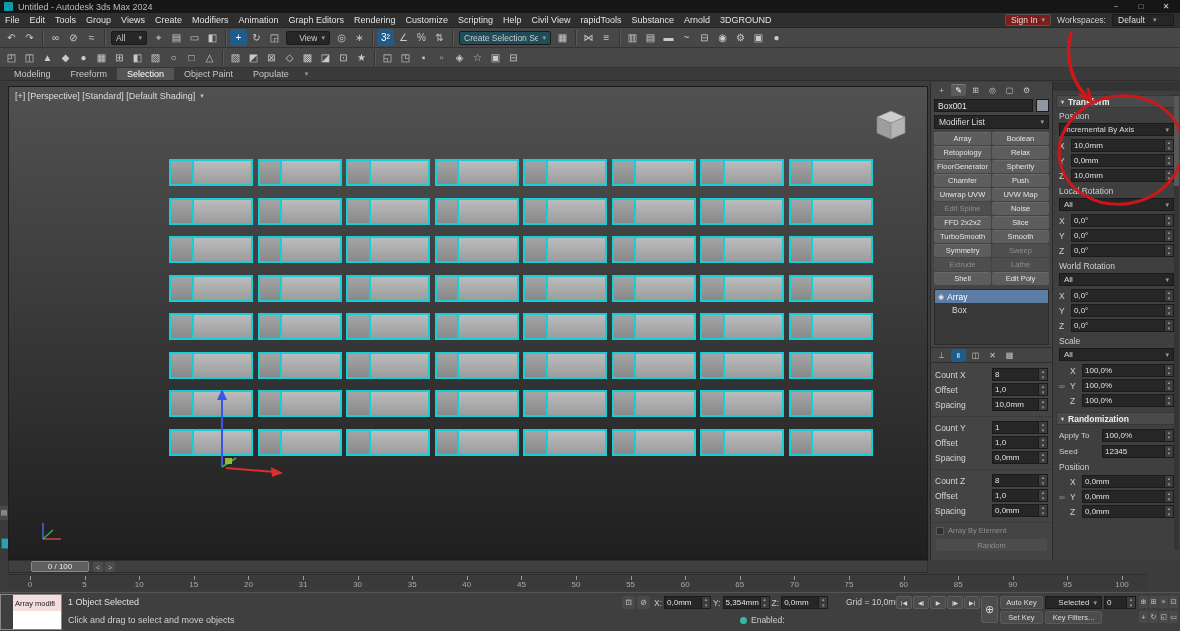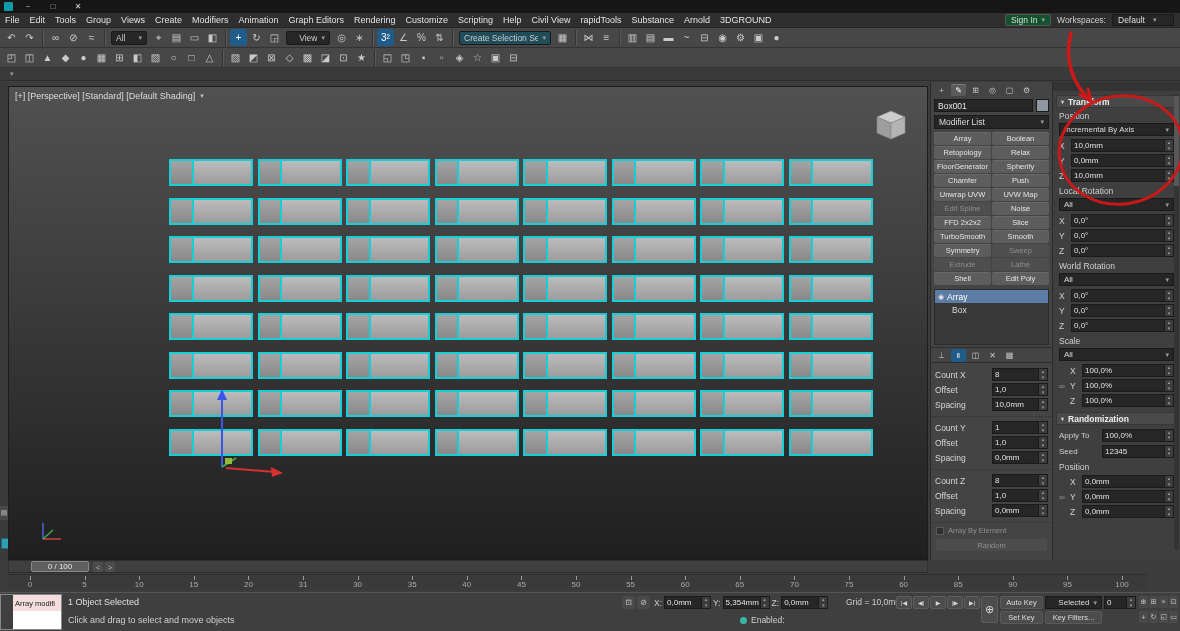--- a/index.html
+++ b/index.html
@@ -11,21 +11,21 @@
   .app-logo { width:9px; height:9px; background:#0b9aa8; border-radius:1px; }
   .title-text { font-size:9px; color:#bdbdbd; flex:1; }
   .win-ctrl { width:20px; height:12px; display:flex; align-items:center; justify-content:center; font-size:8px; color:#bbb; }
   .win-ctrl.close { color:#ddd; }
 
   
   .menubar { position:absolute; left:0; top:13px; width:1180px; height:15px; background:#2f2f2f; display:flex; align-items:center; border-bottom:1px solid #262626; }
   #menu-items { display:flex; height:100%; }
   .menu-item { padding:0 5px; font-size:9px; color:#e2e2e2; display:flex; align-items:center; white-space:nowrap; }
   .menubar-right { margin-left:auto; display:flex; align-items:center; gap:6px; padding-right:6px; }
-  .signin { display:flex; align-items:center; gap:4px; background:#14532d; border:1px solid #555; height:12px; padding:0 5px; font-size:8.5px; color:#ddd; border-radius:2px; }
+  .signin { display:flex; align-items:center; gap:4px; background:#7f1d1d; border:1px solid #555; height:12px; padding:0 5px; font-size:8.5px; color:#ddd; border-radius:2px; }
   .ws-label { font-size:8.5px; color:#cfcfcf; }
   .ws-dd { display:flex; align-items:center; gap:8px; background:#262626; border:1px solid #1a1a1a; height:12px; padding:0 5px; font-size:8.5px; color:#ddd; min-width:62px; }
 
   
   .toolbar { position:absolute; left:0; width:1180px; height:20px; background:#474747; display:flex; align-items:center; padding:0 3px; gap:1px; border-bottom:1px solid #333; }
   #tb1 { top:28px; } #tb2 { top:48px; }
   .tb-icon { width:17px; height:17px; display:flex; align-items:center; justify-content:center; color:#c9c9c9; font-size:10px; border-radius:2px; }
   .tb-icon.active { background:#1f5c8a; color:#fff; }
   .tb-sep { width:1px; height:16px; background:#333; box-shadow:1px 0 0 #5a5a5a; margin:0 3px; }
   .tb-dd { height:14px; background:#262626; border:1px solid #1a1a1a; color:#ccc; font-size:8.5px; display:flex; align-items:center; padding:0 4px; gap:4px; border-radius:2px; margin:0 2px; }
@@ -152,20 +152,21 @@
 
   .annotation { position:absolute; left:0; top:0; pointer-events:none; z-index:60; }
 </style>
 </head>
 <body>
 
 <div id="app" data-name="3ds-max-window">
 
   <div class="titlebar" data-name="title-bar">
     <div class="app-logo" data-name="app-logo-icon"></div>
+    <div class="title-text" data-name="window-title">Untitled - Autodesk 3ds Max 2024</div>
     <div class="win-ctrl" data-name="minimize-button">−</div>
     <div class="win-ctrl" data-name="maximize-button">□</div>
     <div class="win-ctrl close" data-name="close-button">✕</div>
   </div>
 
   <div class="menubar" data-name="menu-bar">
     <div id="menu-items" data-name="menu-items">
         <div class="menu-item" data-name="menu-file">File</div>
         <div class="menu-item" data-name="menu-edit">Edit</div>
         <div class="menu-item" data-name="menu-tools">Tools</div>
@@ -276,20 +277,27 @@
       <div class="tb-icon" data-name="custom-tool-icon">◳</div>
       <div class="tb-icon" data-name="custom-tool-icon">▪</div>
       <div class="tb-icon" data-name="custom-tool-icon">▫</div>
       <div class="tb-icon" data-name="custom-tool-icon">◈</div>
       <div class="tb-icon" data-name="custom-tool-icon">☆</div>
       <div class="tb-icon" data-name="custom-tool-icon">▣</div>
       <div class="tb-icon" data-name="custom-tool-icon">⊟</div>
     </div>
 
   <div class="ribbon" data-name="ribbon-tabs">
+    <div id="ribbon-tabs-host" style="display:flex;" data-name="ribbon-tab-list">
+        <div class="ribbon-tab" data-name="tab-modeling">Modeling</div>
+        <div class="ribbon-tab" data-name="tab-freeform">Freeform</div>
+        <div class="ribbon-tab active" data-name="tab-selection">Selection</div>
+        <div class="ribbon-tab" data-name="tab-object-paint">Object Paint</div>
+        <div class="ribbon-tab" data-name="tab-populate">Populate</div>
+      </div>
     <div class="ribbon-caret" data-name="ribbon-collapse-icon">▾</div>
   </div>
 
   <div class="vstrip" data-name="viewport-left-strip">
     <div class="vstrip-icon" data-name="viewport-layout-tab-icon">▤</div>
     <div class="vstrip-tab" data-name="viewport-layout-active-tab"></div>
   </div>
 
   <div class="viewport" data-name="perspective-viewport">
     <div class="vp-label" data-name="viewport-label">

